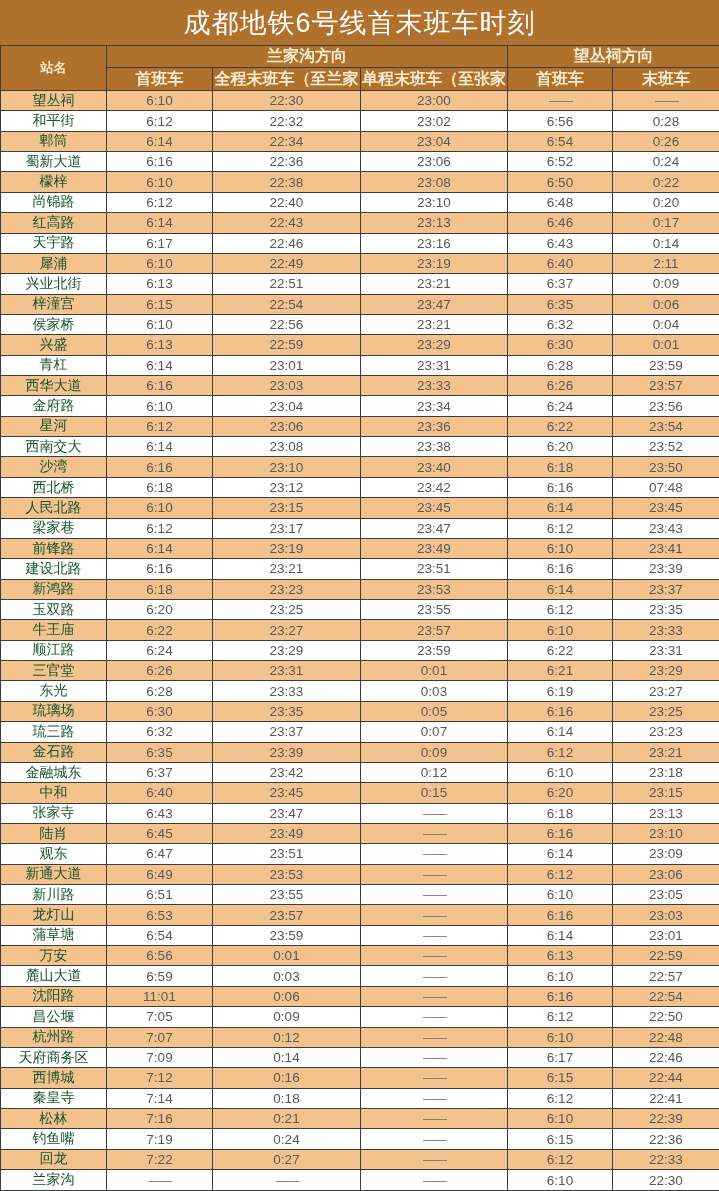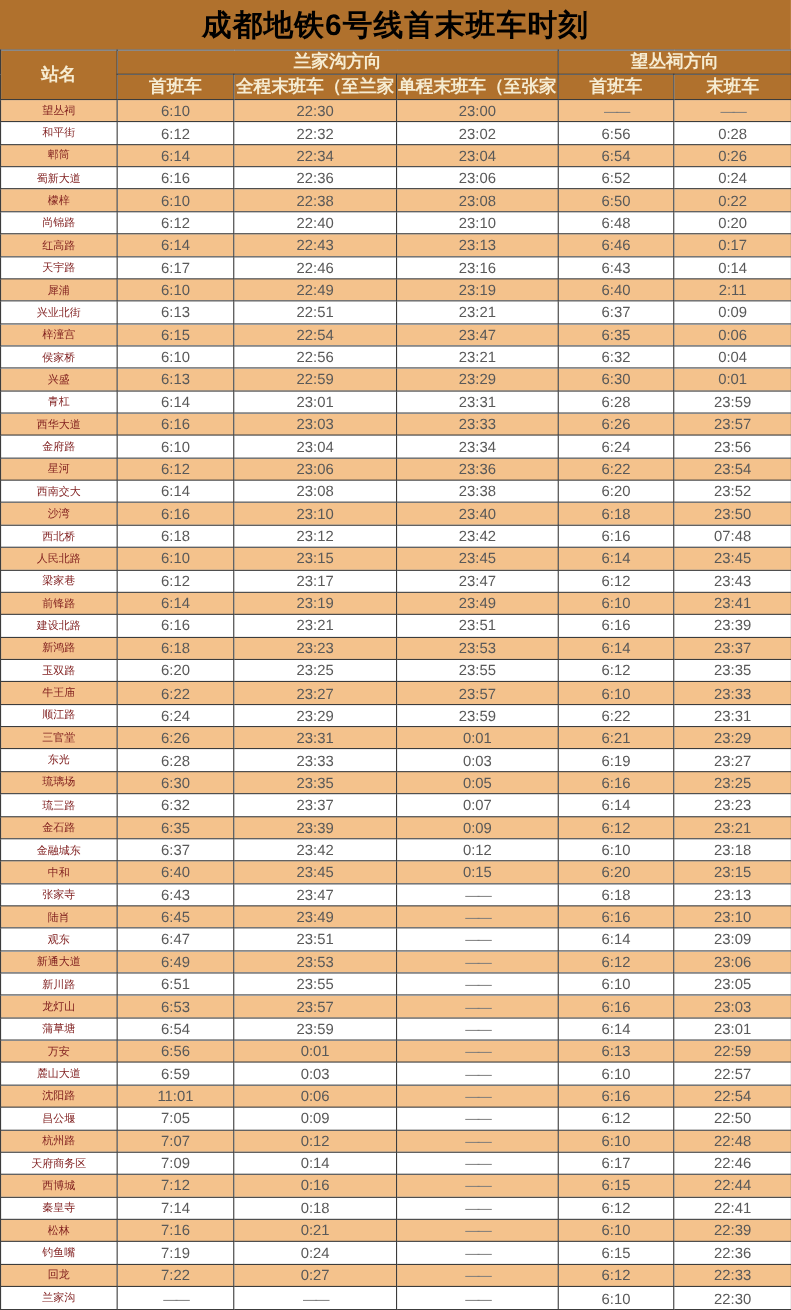--- a/index.html
+++ b/index.html
@@ -7,40 +7,40 @@
     width:719px;height:1191px;overflow:hidden;position:relative;
     font-family:"Liberation Sans","DejaVu Sans",sans-serif;
     background:#ffffff;
   }
   .title-bar{
     width:719px;height:45px;background:#b0712d;
     display:flex;align-items:center;justify-content:center;
     box-sizing:border-box;
   }
   .title-bar .title-text{
-    color:#000000;font-size:27px;font-weight:bold;letter-spacing:1px;
+    color:#ffffff;font-size:27px;font-weight:normal;letter-spacing:1px;
     white-space:nowrap;
   }
   table.timetable{
     width:719px;height:1146px;border-collapse:collapse;table-layout:fixed;
   }
   table.timetable th, table.timetable td{
     border:1px solid #3c3c3c;padding:0;text-align:center;vertical-align:middle;
     overflow:hidden;white-space:nowrap;box-sizing:border-box;
   }
   thead th{
     background:#b0712d;color:#f6ecd2;font-weight:bold;font-size:16px;
   }
   thead tr.dir-row{height:22px;}
   thead tr.sub-row{height:23px;}
-  thead th.station-head{font-size:16px;}
+  thead th.station-head{font-size:13px;}
   tbody td{
     color:#595959;font-size:13.5px;
   }
-  tbody td.station{font-size:10px;color:#7f1d1d;}
+  tbody td.station{font-size:14px;color:#14532d;}
   tbody tr.odd{background:#f4c28c;}
   tbody tr.even{background:#ffffff;}
   tbody td.dash{color:#7a7a7a;letter-spacing:-2px;font-size:13px;}
 </style>
 </head>
 <body>
 
 <div class="stage">
 
   <div class="title-bar">

